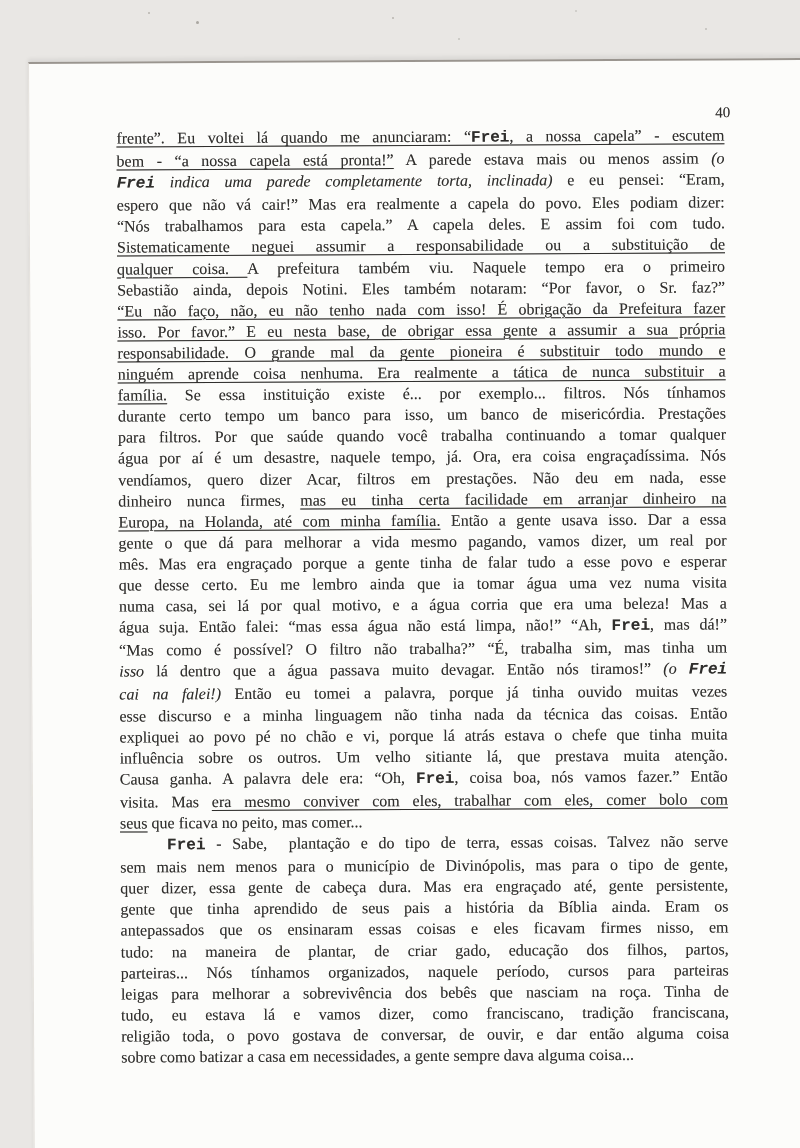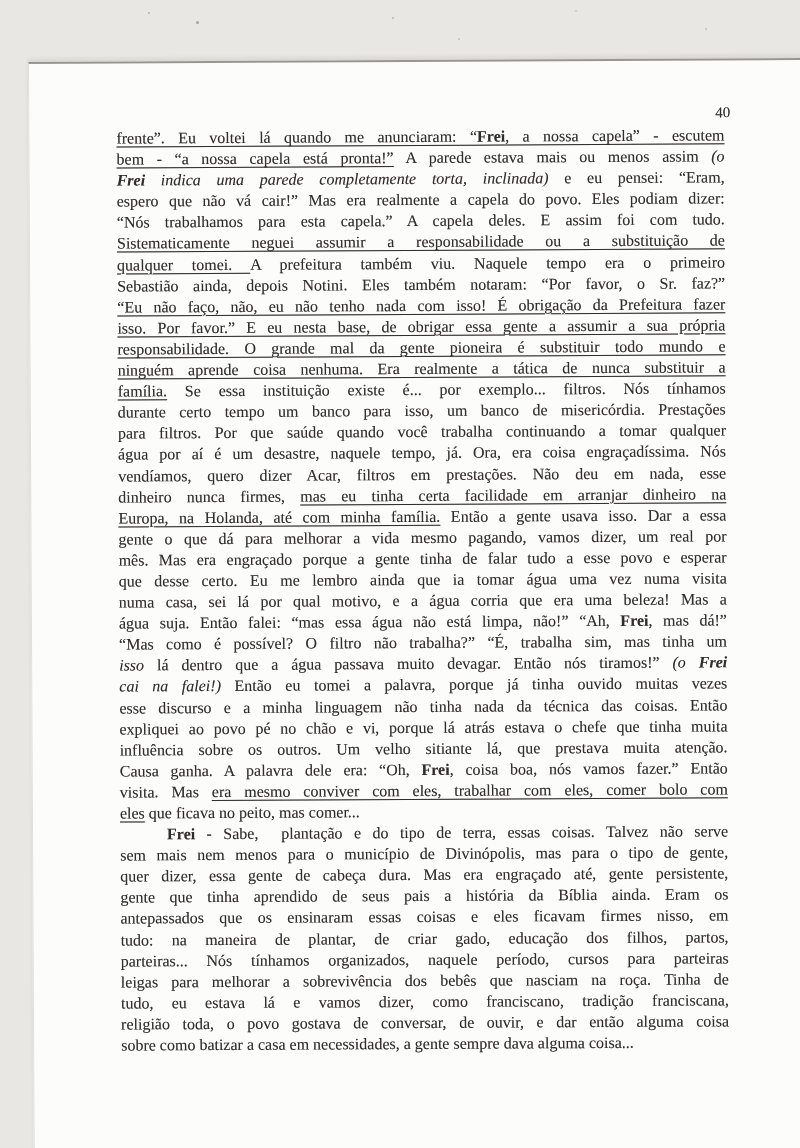--- a/index.html
+++ b/index.html
@@ -48,21 +48,21 @@
     width: 608px;
     margin-top: 1px;
     font-size: 16px;
     line-height: 21.1px;
   }
 
   .line { text-align: justify; text-align-last: justify; }
   .line.nj { text-align-last: auto; }
   .line.ind { text-indent: 47px; }
 
-  .run.b { font-weight: bold; }
+  .run.b { font-weight: bold; font-family: Liberation Mono, monospace; }
   .run.i { font-style: italic; }
   .run.u {
     text-decoration: underline;
     text-decoration-thickness: 1.3px;
     text-underline-offset: 2.5px;
   }
 </style>
 </head>
 <body>
 
@@ -79,21 +79,21 @@
   <div class="paper">
     <div class="content">
       <div class="pagenum">40</div>
       <div class="text">
           <div class="line"><span class="run u">frente”. Eu voltei lá quando me anunciaram: “</span><span class="run b u">Frei</span><span class="run u">, a nossa capela” - escutem</span></div>
           <div class="line"><span class="run u">bem - “a nossa capela está pronta!”</span><span class="run"> A parede estava mais ou menos assim </span><span class="run i">(o</span></div>
           <div class="line"><span class="run b i">Frei</span><span class="run i"> indica uma parede completamente torta, inclinada)</span><span class="run"> e eu pensei: “Eram,</span></div>
           <div class="line"><span class="run">espero que não vá cair!” Mas era realmente a capela do povo. Eles podiam dizer:</span></div>
           <div class="line"><span class="run">“Nós trabalhamos para esta capela.” A capela deles. E assim foi com tudo.</span></div>
           <div class="line"><span class="run u">Sistematicamente neguei assumir a responsabilidade ou a substituição de</span></div>
-          <div class="line"><span class="run u">qualquer tomei. </span><span class="run">A prefeitura também viu. Naquele tempo era o primeiro</span></div>
+          <div class="line"><span class="run u">qualquer coisa. </span><span class="run">A prefeitura também viu. Naquele tempo era o primeiro</span></div>
           <div class="line"><span class="run">Sebastião ainda, depois Notini. Eles também notaram: “Por favor, o Sr. faz?”</span></div>
           <div class="line"><span class="run u">“Eu não faço, não, eu não tenho nada com isso! É obrigação da Prefeitura fazer</span></div>
           <div class="line"><span class="run u">isso. Por favor.” E eu nesta base, de obrigar essa gente a assumir a sua própria</span></div>
           <div class="line"><span class="run u">responsabilidade. O grande mal da gente pioneira é substituir todo mundo e</span></div>
           <div class="line"><span class="run u">ninguém aprende coisa nenhuma. Era realmente a tática de nunca substituir a</span></div>
           <div class="line"><span class="run u">família.</span><span class="run"> Se essa instituição existe é... por exemplo... filtros. Nós tínhamos</span></div>
           <div class="line"><span class="run">durante certo tempo um banco para isso, um banco de misericórdia. Prestações</span></div>
           <div class="line"><span class="run">para filtros. Por que saúde quando você trabalha continuando a tomar qualquer</span></div>
           <div class="line"><span class="run">água por aí é um desastre, naquele tempo, já. Ora, era coisa engraçadíssima. Nós</span></div>
           <div class="line"><span class="run">vendíamos, quero dizer Acar, filtros em prestações. Não deu em nada, esse</span></div>
@@ -105,21 +105,21 @@
           <div class="line"><span class="run">numa casa, sei lá por qual motivo, e a água corria que era uma beleza! Mas a</span></div>
           <div class="line"><span class="run">água suja. Então falei: “mas essa água não está limpa, não!” “Ah, </span><span class="run b">Frei</span><span class="run">, mas dá!”</span></div>
           <div class="line"><span class="run">“Mas como é possível? O filtro não trabalha?” “É, trabalha sim, mas tinha um</span></div>
           <div class="line"><span class="run i">isso</span><span class="run"> lá dentro que a água passava muito devagar. Então nós tiramos!” </span><span class="run i">(o </span><span class="run b i">Frei</span></div>
           <div class="line"><span class="run i">cai na falei!)</span><span class="run"> Então eu tomei a palavra, porque já tinha ouvido muitas vezes</span></div>
           <div class="line"><span class="run">esse discurso e a minha linguagem não tinha nada da técnica das coisas. Então</span></div>
           <div class="line"><span class="run">expliquei ao povo pé no chão e vi, porque lá atrás estava o chefe que tinha muita</span></div>
           <div class="line"><span class="run">influência sobre os outros. Um velho sitiante lá, que prestava muita atenção.</span></div>
           <div class="line"><span class="run">Causa ganha. A palavra dele era: “Oh, </span><span class="run b">Frei</span><span class="run">, coisa boa, nós vamos fazer.” Então</span></div>
           <div class="line"><span class="run">visita. Mas </span><span class="run u">era mesmo conviver com eles, trabalhar com eles, comer bolo com</span></div>
-          <div class="line nj"><span class="run u">eles</span><span class="run"> que ficava no peito, mas comer...</span></div>
+          <div class="line nj"><span class="run u">seus</span><span class="run"> que ficava no peito, mas comer...</span></div>
           <div class="line ind"><span class="run b">Frei</span><span class="run"> - Sabe,&nbsp; plantação e do tipo de terra, essas coisas. Talvez não serve</span></div>
           <div class="line"><span class="run">sem mais nem menos para o município de Divinópolis, mas para o tipo de gente,</span></div>
           <div class="line"><span class="run">quer dizer, essa gente de cabeça dura. Mas era engraçado até, gente persistente,</span></div>
           <div class="line"><span class="run">gente que tinha aprendido de seus pais a história da Bíblia ainda. Eram os</span></div>
           <div class="line"><span class="run">antepassados que os ensinaram essas coisas e eles ficavam firmes nisso, em</span></div>
           <div class="line"><span class="run">tudo: na maneira de plantar, de criar gado, educação dos filhos, partos,</span></div>
           <div class="line"><span class="run">parteiras... Nós tínhamos organizados, naquele período, cursos para parteiras</span></div>
           <div class="line"><span class="run">leigas para melhorar a sobrevivência dos bebês que nasciam na roça. Tinha de</span></div>
           <div class="line"><span class="run">tudo, eu estava lá e vamos dizer, como franciscano, tradição franciscana,</span></div>
           <div class="line"><span class="run">religião toda, o povo gostava de conversar, de ouvir, e dar então alguma coisa</span></div>

